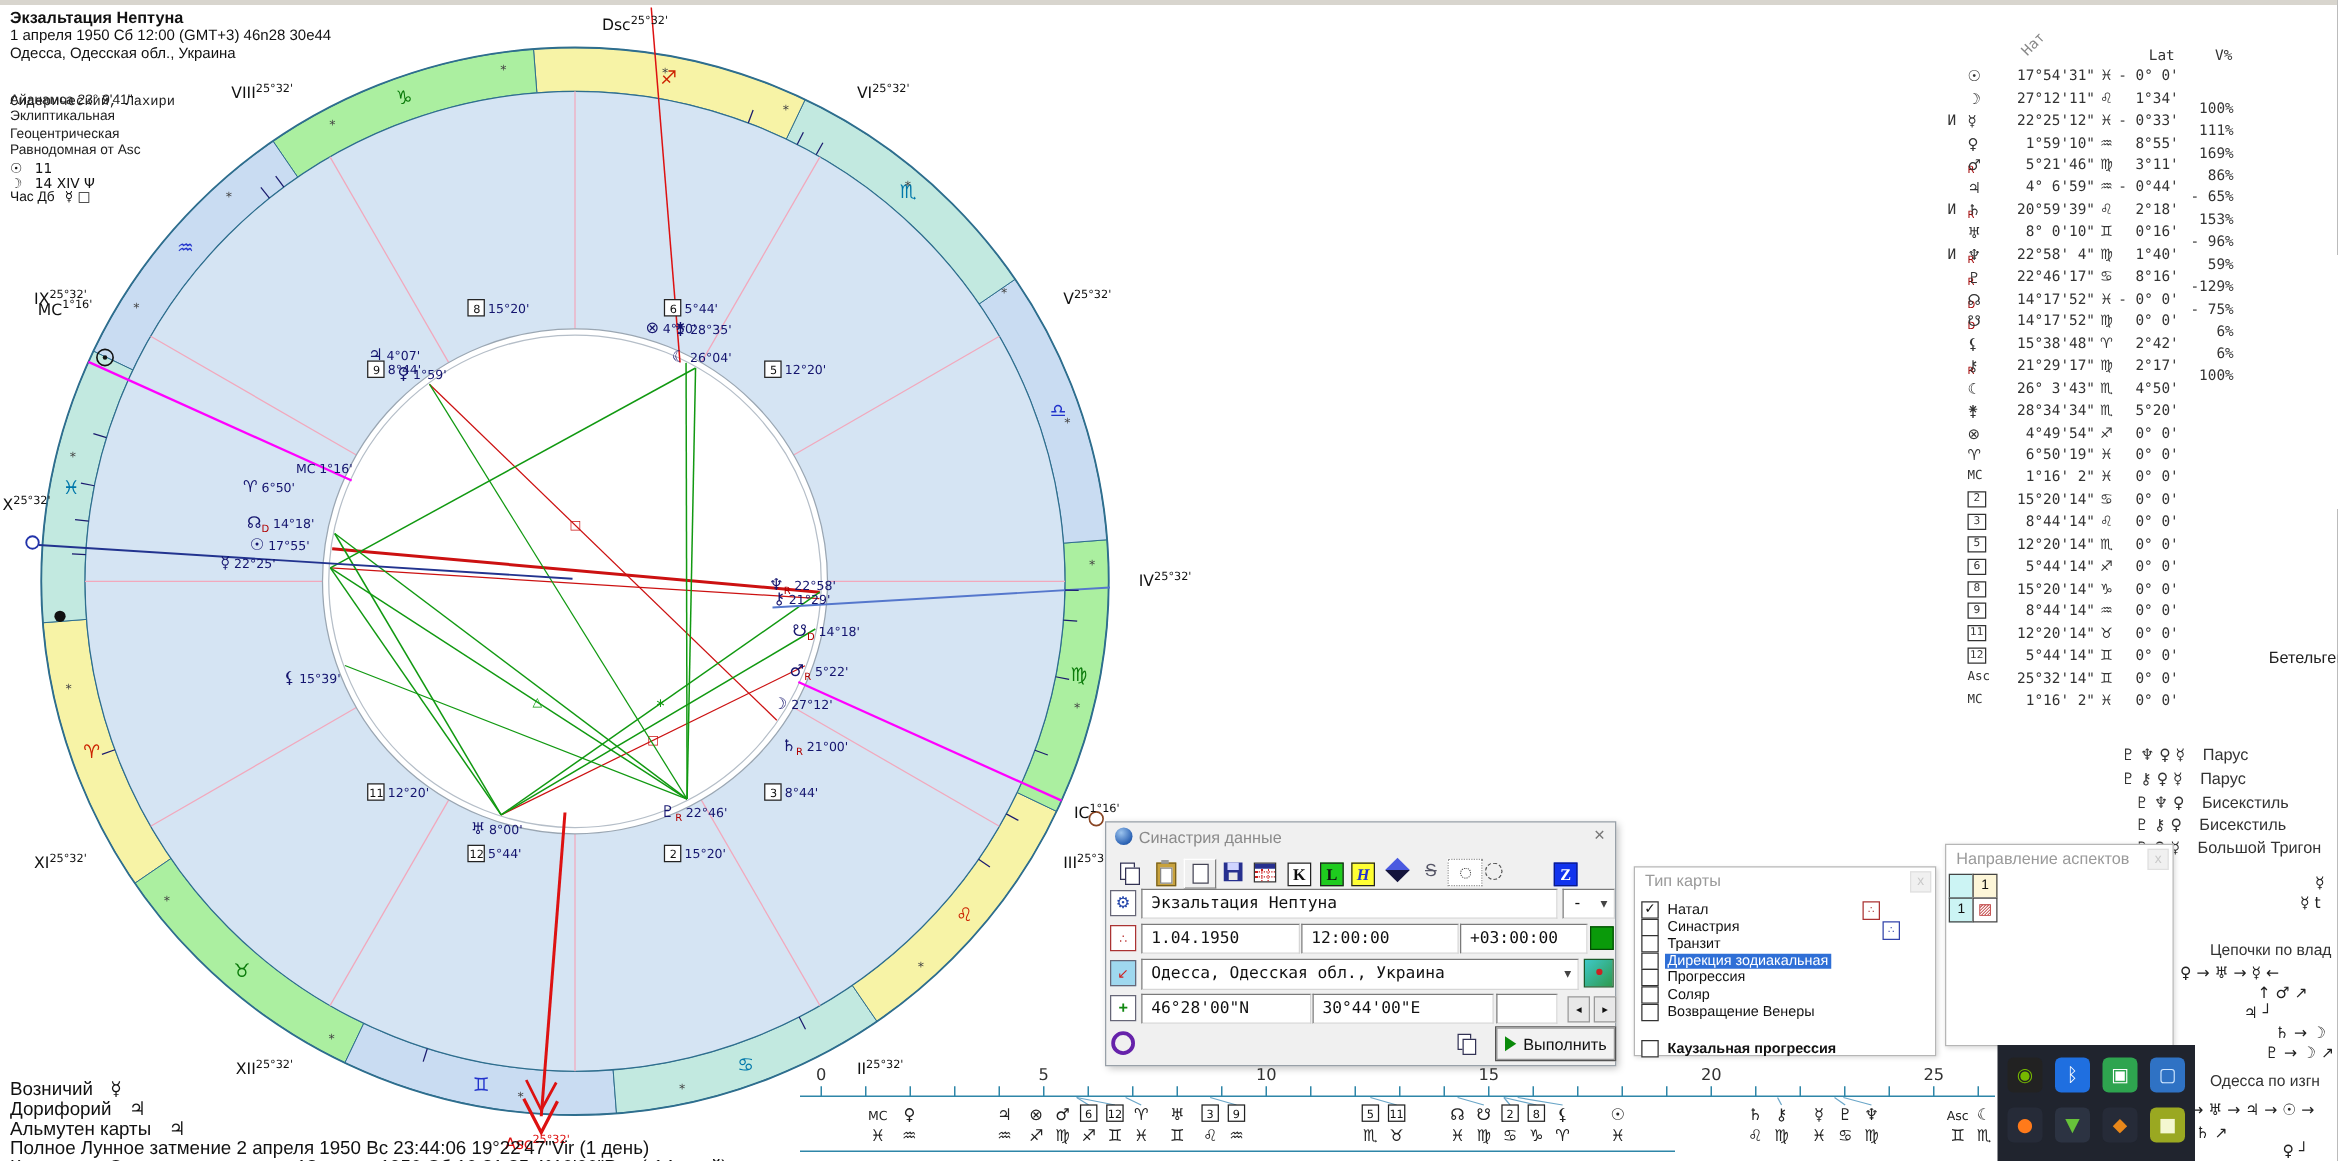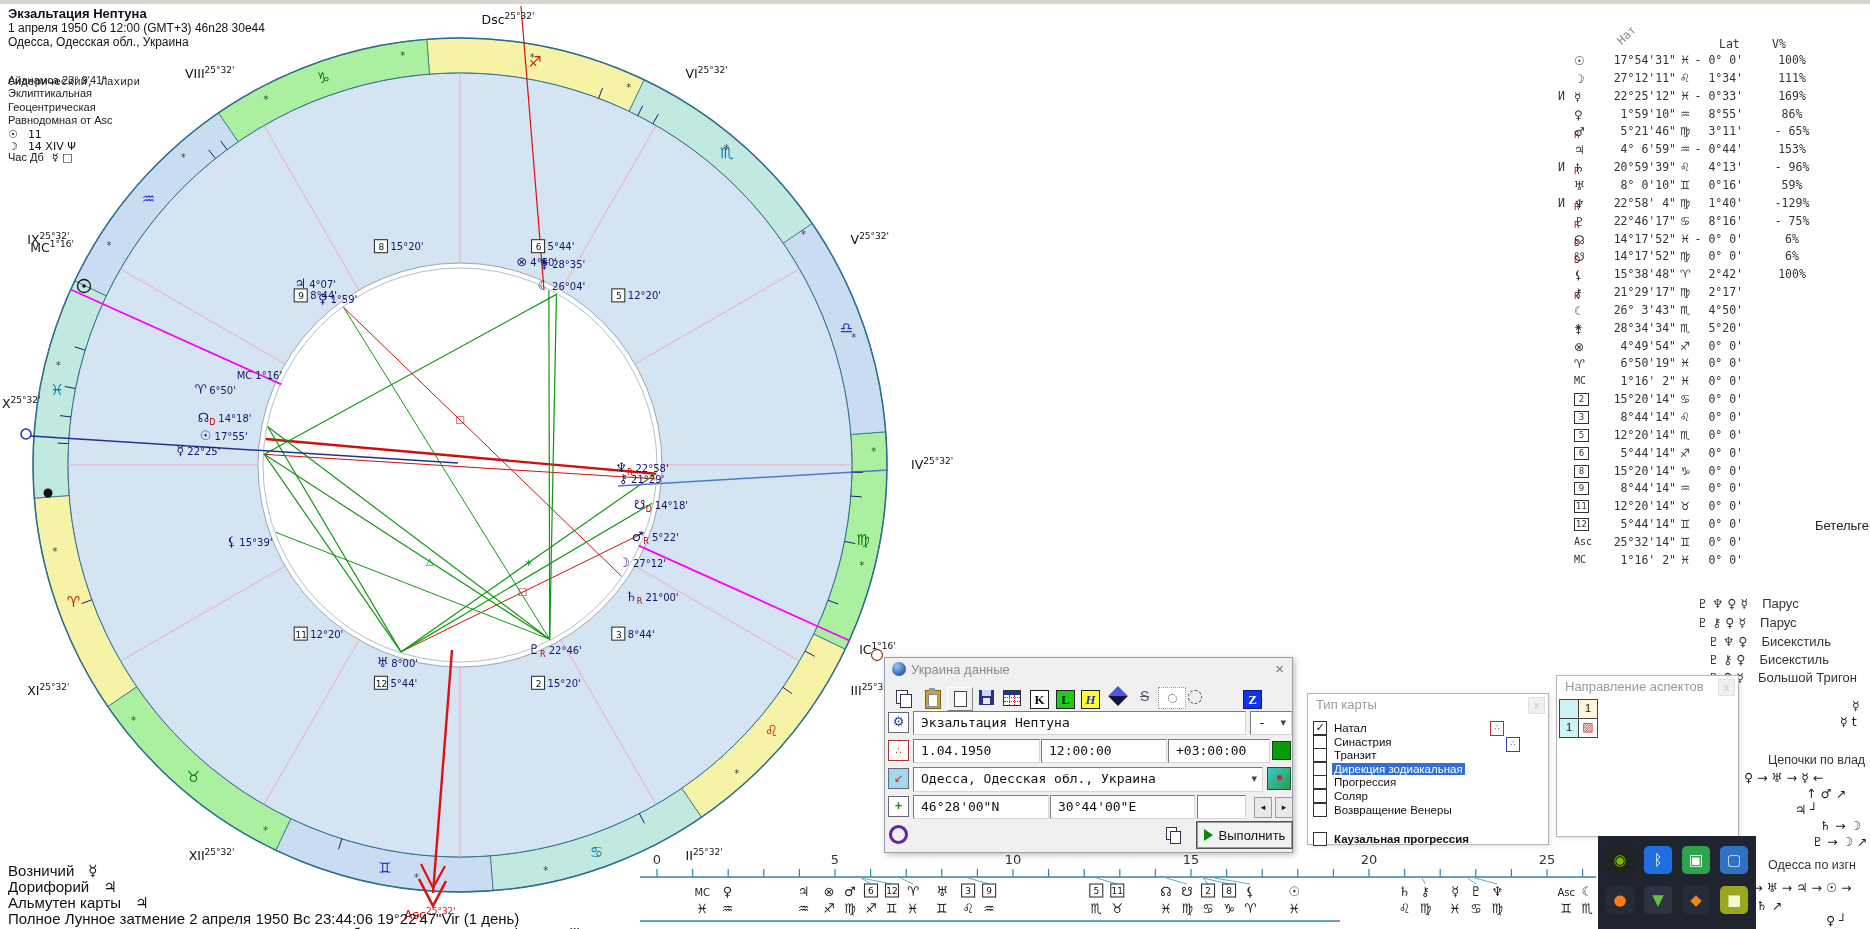--- a/index.html
+++ b/index.html
@@ -18,21 +18,21 @@
   
   #planet-table{left:1554px;top:52px;width:316px;height:540px;font-size:11.5px;color:#333;}
   .trow{position:absolute;left:0;width:316px;height:18px;}
   .trow span{position:absolute;top:1px;white-space:pre;}
   .tflag{left:4px;}
   .tglyph{left:20px;font-family:"DejaVu Sans",sans-serif;font-size:12px;}
   .tglyph sub{font-size:8px;color:#a00000;}
   .tlon{left:36px;width:86px;text-align:right;}
   .tsign{left:126px;font-family:"DejaVu Sans",sans-serif;}
   .tlat{left:127px;width:62px;text-align:right;}
-  .tv{left:216px;width:44px;text-align:center;}
+  .tv{left:189px;width:44px;text-align:right;margin-top:26px;}
   .hbox{display:inline-block;border:1px solid #333;background:#fff;font-size:8.5px;
         line-height:10px;height:11px;min-width:11px;text-align:center;padding:0 1px;}
   .thdr{position:absolute;font-size:11.5px;color:#333;}
   .thdr.rot{transform:rotate(-45deg);color:#888;}
   
   .cfg-row{font-size:13px;color:#333;white-space:pre;}
   .cfg-row .g{font-family:"DejaVu Sans",sans-serif;font-size:12.5px;margin-right:14px;}
   .chain{font-size:12.5px;color:#222;white-space:pre;font-family:"DejaVu Sans",sans-serif;}
   .chain.h{font-family:"Liberation Sans",sans-serif;color:#333;}
   #star-note{left:1815px;top:518px;font-size:13px;color:#222;white-space:nowrap;}
@@ -428,21 +428,21 @@
         <span class="tlon">4° 6'59"</span>
         <span class="tsign">♒</span>
         <span class="tlat">- 0°44'</span>
         <span class="tv">153%</span>
       </div>
       <div class="trow" style="top: 107.1px;">
         <span class="tflag">И</span>
         <span class="tglyph"><span style="">♄</span><sub>R</sub></span>
         <span class="tlon">20°59'39"</span>
         <span class="tsign">♌</span>
-        <span class="tlat">4°13'</span>
+        <span class="tlat">2°18'</span>
         <span class="tv">- 96%</span>
       </div>
       <div class="trow" style="top: 124.95px;">
         <span class="tglyph"><span style="">♅</span></span>
         <span class="tlon">8° 0'10"</span>
         <span class="tsign">♊</span>
         <span class="tlat">0°16'</span>
         <span class="tv">59%</span>
       </div>
       <div class="trow" style="top: 142.8px;">
@@ -614,21 +614,21 @@
       <div class="abs chain" style="left: 1812px; top: 834px;">♇ → ☽ ↗</div>
       <div class="abs chain h" style="left: 1768px; top: 858px;">Одесса по изгн</div>
       <div class="abs chain" style="left: 1737px; top: 880px;">☽ → ♅ → ♃ → ☉ →</div>
       <div class="abs chain" style="left: 1742px; top: 898px;">→ ♄ ↗</div>
       <div class="abs chain" style="left: 1826px; top: 913px;">♀ ┘</div>
     </div>
 
   <div class="abs dialog">
     <div class="dlg-title">
       <div class="dlg-ico"></div>
-      <div class="txt">Украина данные</div>
+      <div class="txt">Синастрия данные</div>
       <div class="dlg-close">×</div>
     </div>
 
     <div class="tb-ico" style="left:11px">
       <div style="position:relative;width:15px;height:16px">
         <div style="position:absolute;left:0;top:0;width:10px;height:12px;border:1px solid #335;background:#fff"></div>
         <div style="position:absolute;left:4px;top:4px;width:10px;height:12px;border:1px solid #335;background:#fff"></div>
       </div>
     </div>
     <div class="tb-ico" style="left:40px">

